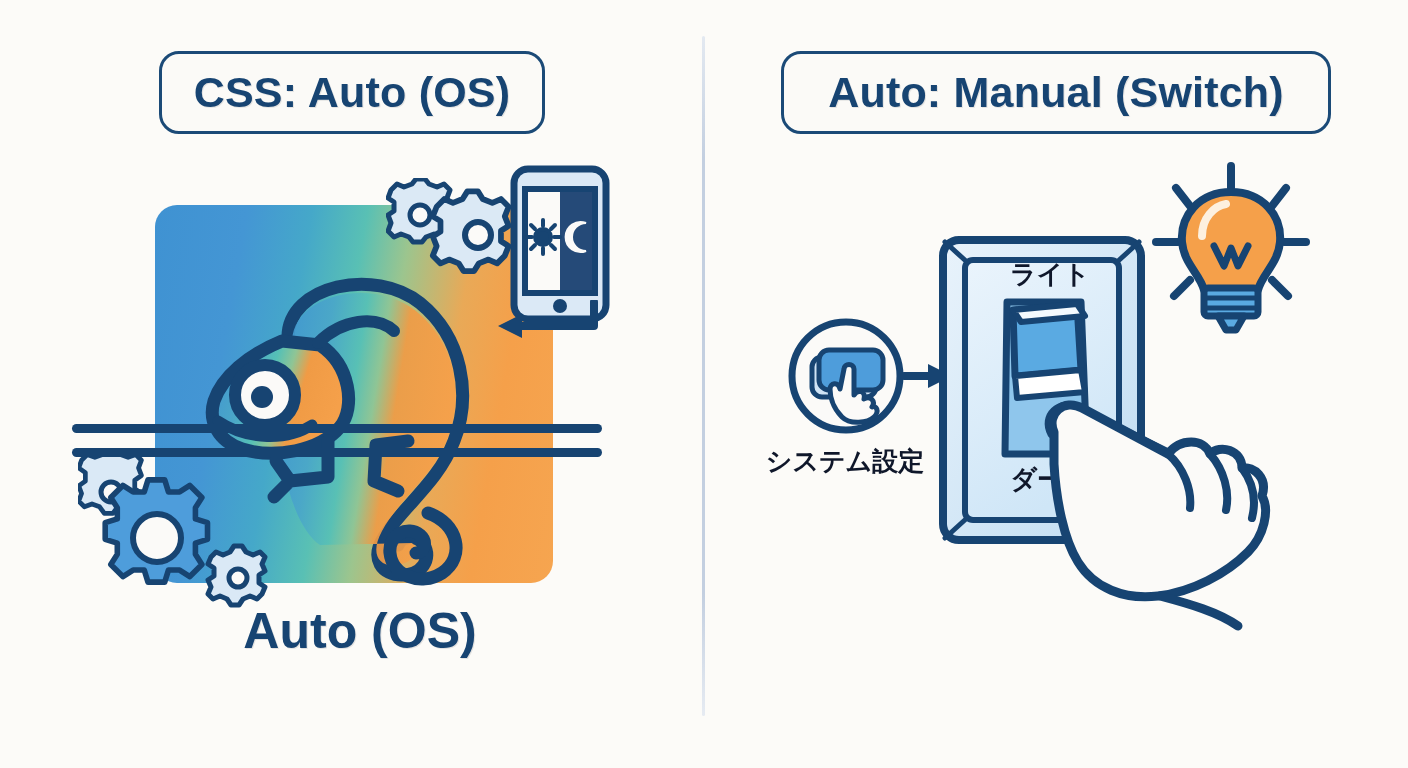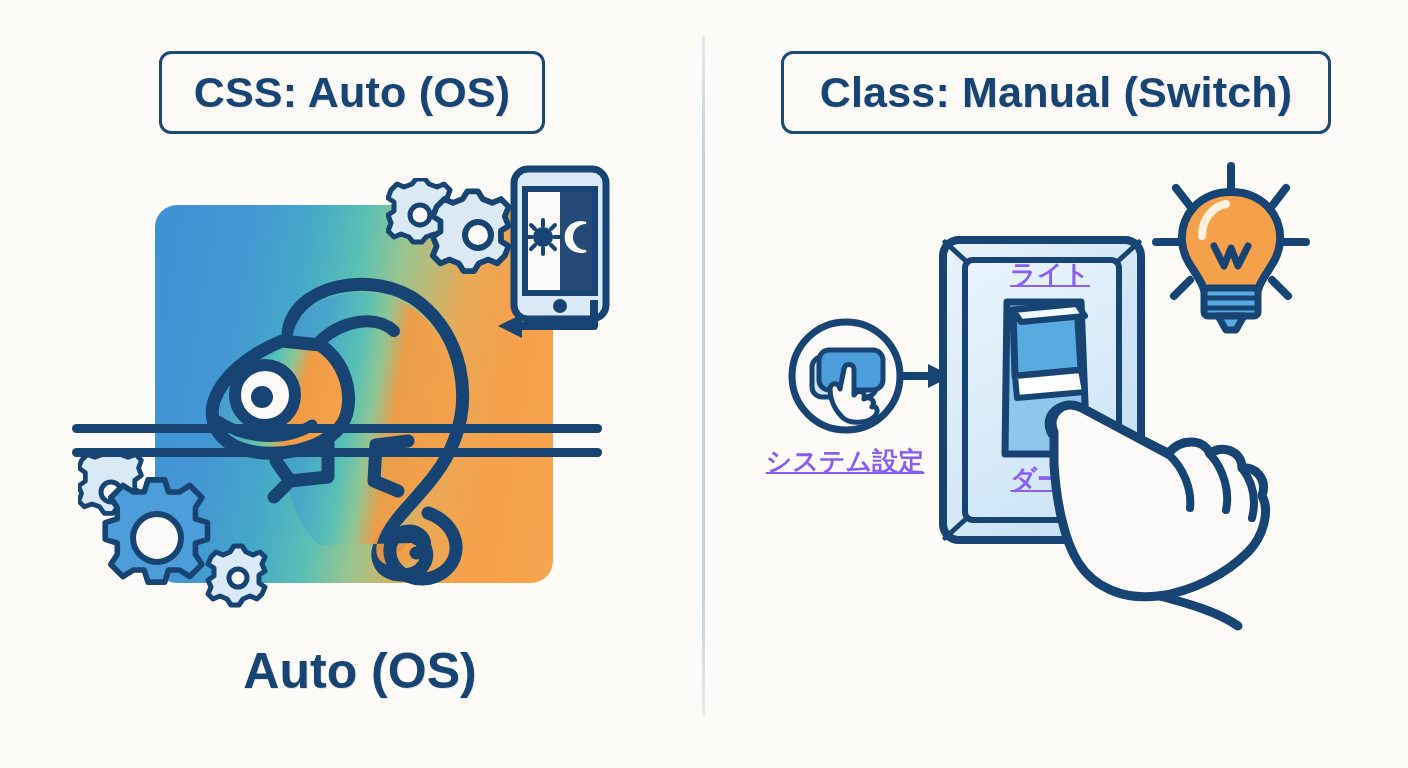--- a/index.html
+++ b/index.html
@@ -25,21 +25,21 @@
     width: 3px;
     height: 680px;
     background: linear-gradient(to bottom, #e3e9f1 0%, #c3cfe0 18%, #c3cfe0 82%, #e6ebf2 100%);
     border-radius: 2px;
   }
   
   .badge {
     position: absolute;
     box-sizing: border-box;
     border: 3px solid #1b4a77;
-    border-radius: 12px;
+    border-radius: 20px;
     background: #fbfaf7;
     display: flex;
     align-items: center;
     justify-content: center;
     color: #174472;
     font-weight: bold;
     letter-spacing: .2px;
     text-shadow: 1px 1px 0 rgba(200,200,200,.45);
   }
   #badge-left  { left: 159px;  top: 51px; width: 386px; height: 83px; font-size: 43px; }
@@ -47,21 +47,21 @@
 
   
   .caption {
     position: absolute;
     color: #174472;
     font-weight: bold;
     font-size: 50px;
     text-align: center;
     text-shadow: 1px 1px 0 rgba(190,190,190,.4);
   }
-  #caption-left  { left: 80px;  top: 642px; width: 560px; }
+  #caption-left  { left: 80px;  top: 602px; width: 560px; }
   #caption-right { left: 760px; top: 625px; width: 640px; }
 
   
   #panel-gradient {
     position: absolute;
     left: 155px; top: 205px;
     width: 398px; height: 378px;
     border-radius: 22px;
     background: linear-gradient(100deg,
        #3f92d2 0%, #4496d4 20%, #45a8c9 34%,
@@ -74,27 +74,26 @@
     background: #174472;
     border-radius: 5px;
     left: 72px;
     width: 530px;
   }
   #branch-a { top: 424px; }
   #branch-b { top: 448px; }
 
   .jp-note {
     position: absolute;
-    color: #8b5cf6;
+    color: #0f172a;
     font-weight: bold;
     font-size: 25px;
     line-height: 1.26;
     text-align: center;
     font-family: "DejaVu Sans", "Liberation Sans", sans-serif;
-    text-decoration: underline;
   }
   #note-left  { left: 505px; top: 340px; width: 168px; }
   #note-right { left: 745px; top: 445px; width: 200px; font-size: 26px; }
 
   svg { display:block; }
   .abs { position: absolute; }
 </style>
 </head>
 <body>
 
@@ -213,21 +212,21 @@
   <svg class="abs" style="left:490px; top:300px;" width="130" height="50" viewBox="0 0 130 50">
     <path d="M104 2 L104 26 L30 26" fill="none" stroke="#174472" stroke-width="8" stroke-linecap="round" stroke-linejoin="round"></path>
     <path d="M8 26 L32 14 L32 38 Z" fill="#174472"></path>
   </svg>
 
   <div class="jp-note" id="note-left">
   </div>
 
   <div class="caption" id="caption-left">Auto (OS)</div>
 
-  <div class="badge" id="badge-right">Class: Manual (Switch)</div>
+  <div class="badge" id="badge-right">Auto: Manual (Switch)</div>
 
   <svg class="abs" style="left:786px; top:313px;" width="170" height="126" viewBox="0 0 170 126">
     <circle cx="60" cy="63" r="54" fill="#fbfaf8" stroke="#174472" stroke-width="7"></circle>
     <rect x="26" y="44" width="64" height="40" rx="10" ry="10" fill="#cfe3f5" stroke="#174472" stroke-width="5"></rect>
     <rect x="33" y="37" width="64" height="40" rx="10" ry="10" fill="#4e9ddb" stroke="#174472" stroke-width="5"></rect>
 
     <path d="M58 56 C58 50, 68 50, 68 56 L68 82
              C72 76, 80 78, 78 86
              C84 82, 90 88, 86 94
              C90 92, 94 98, 88 104

